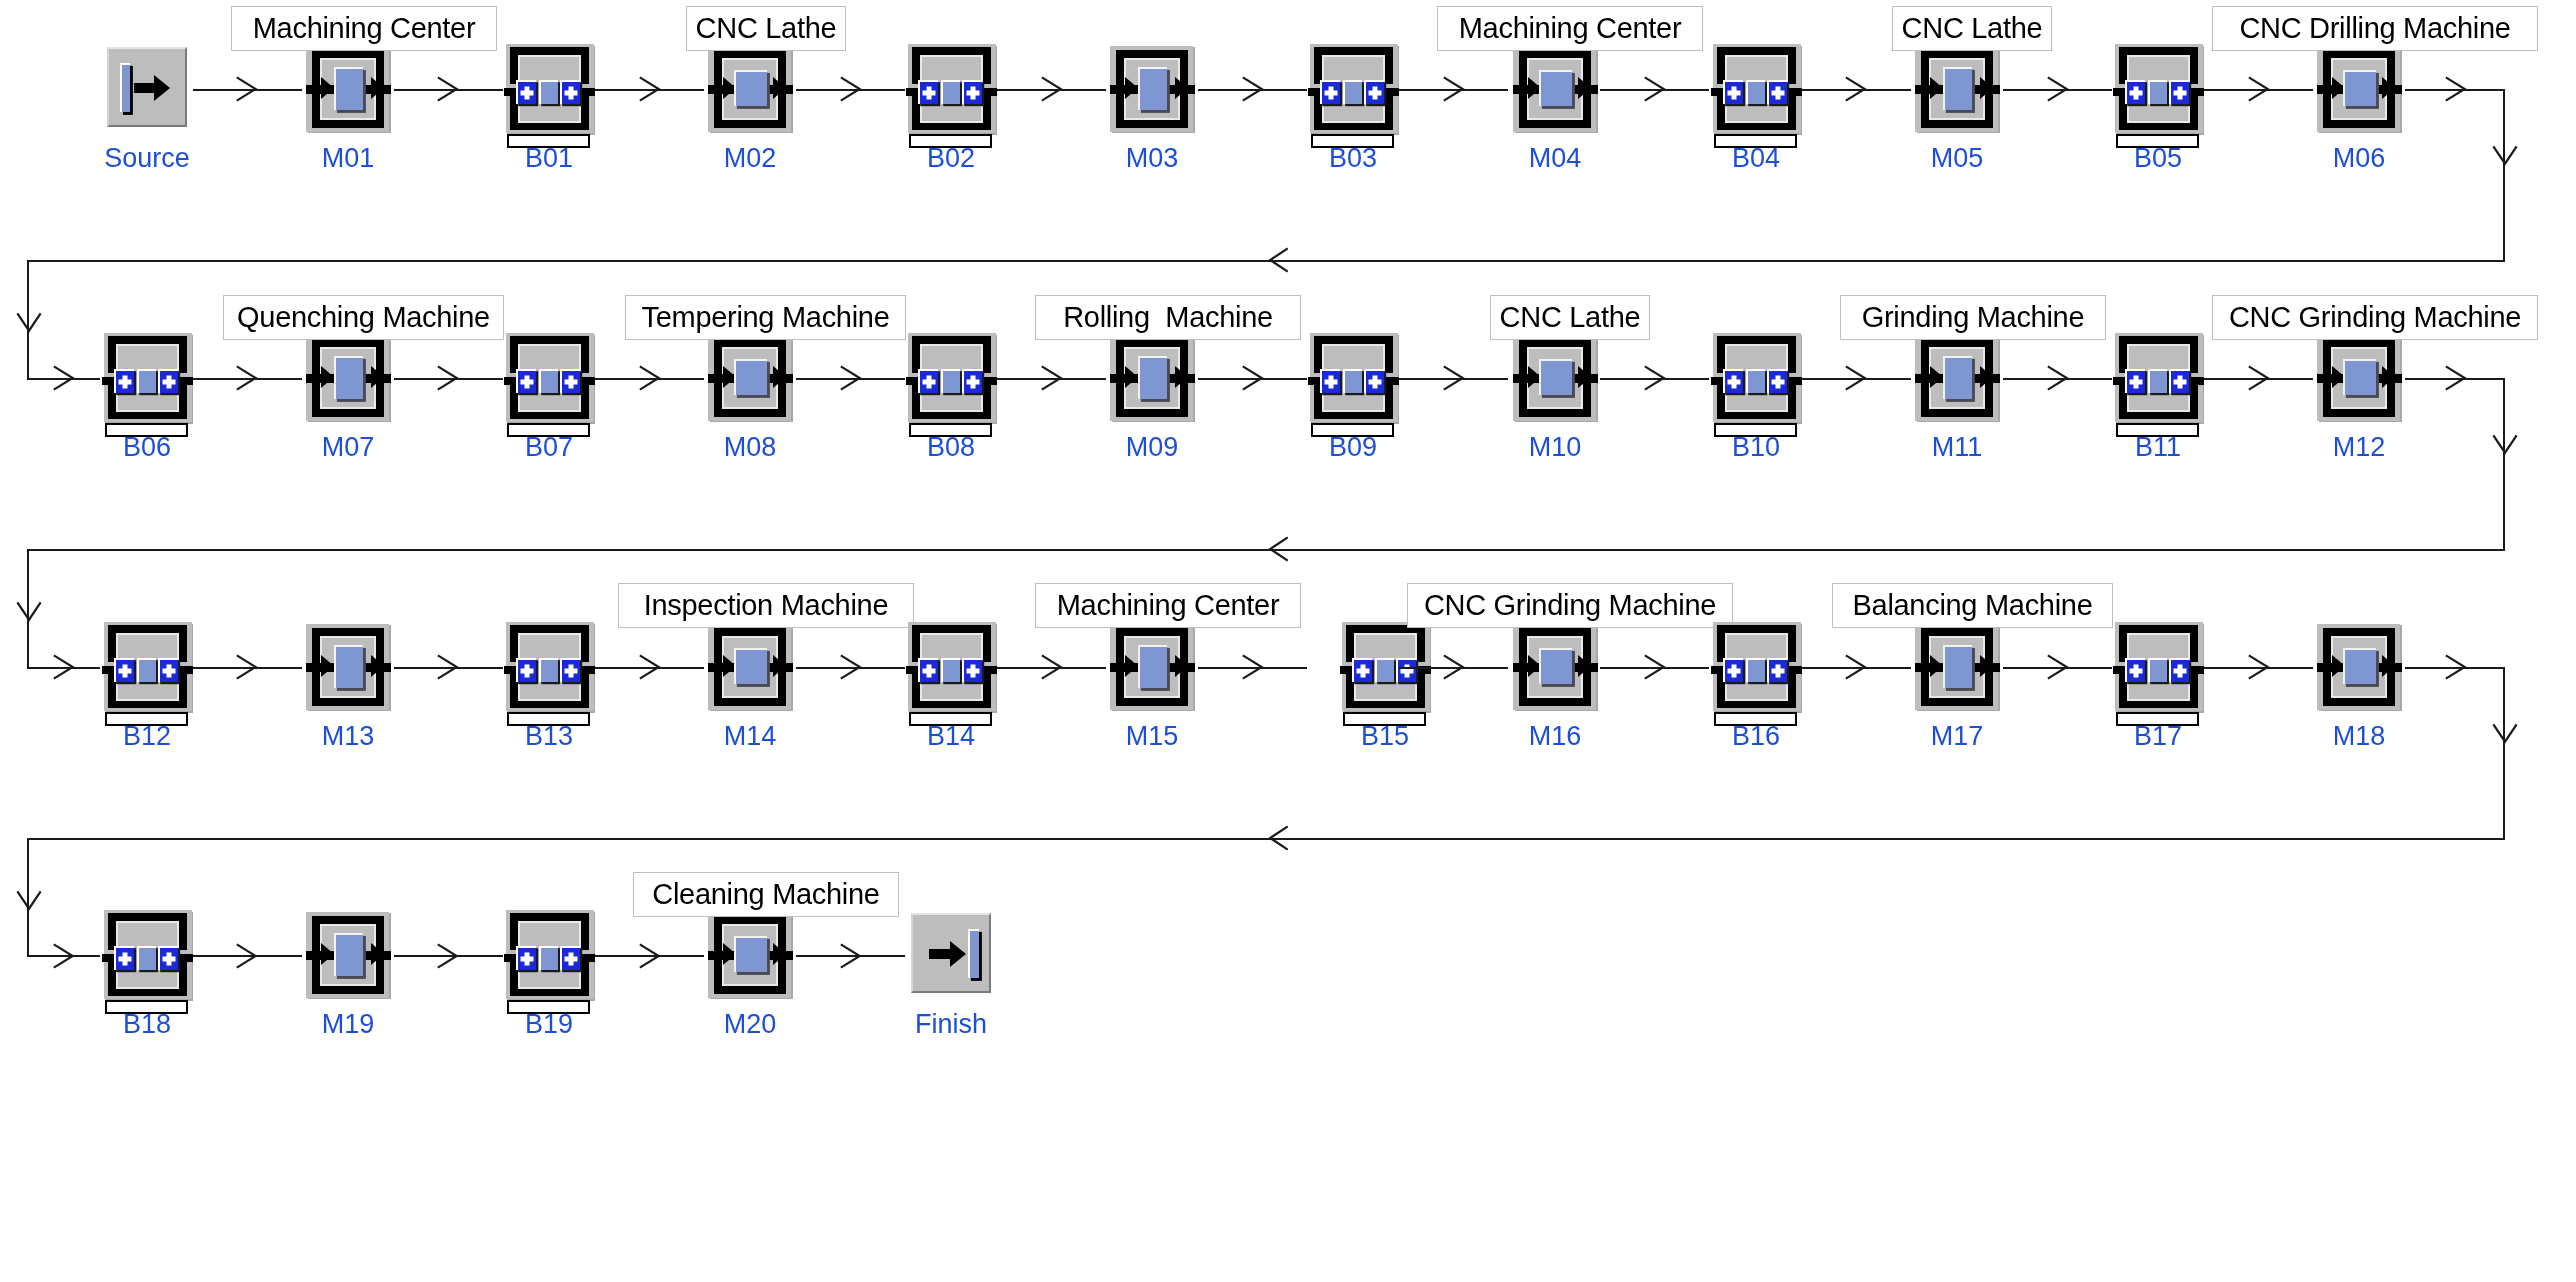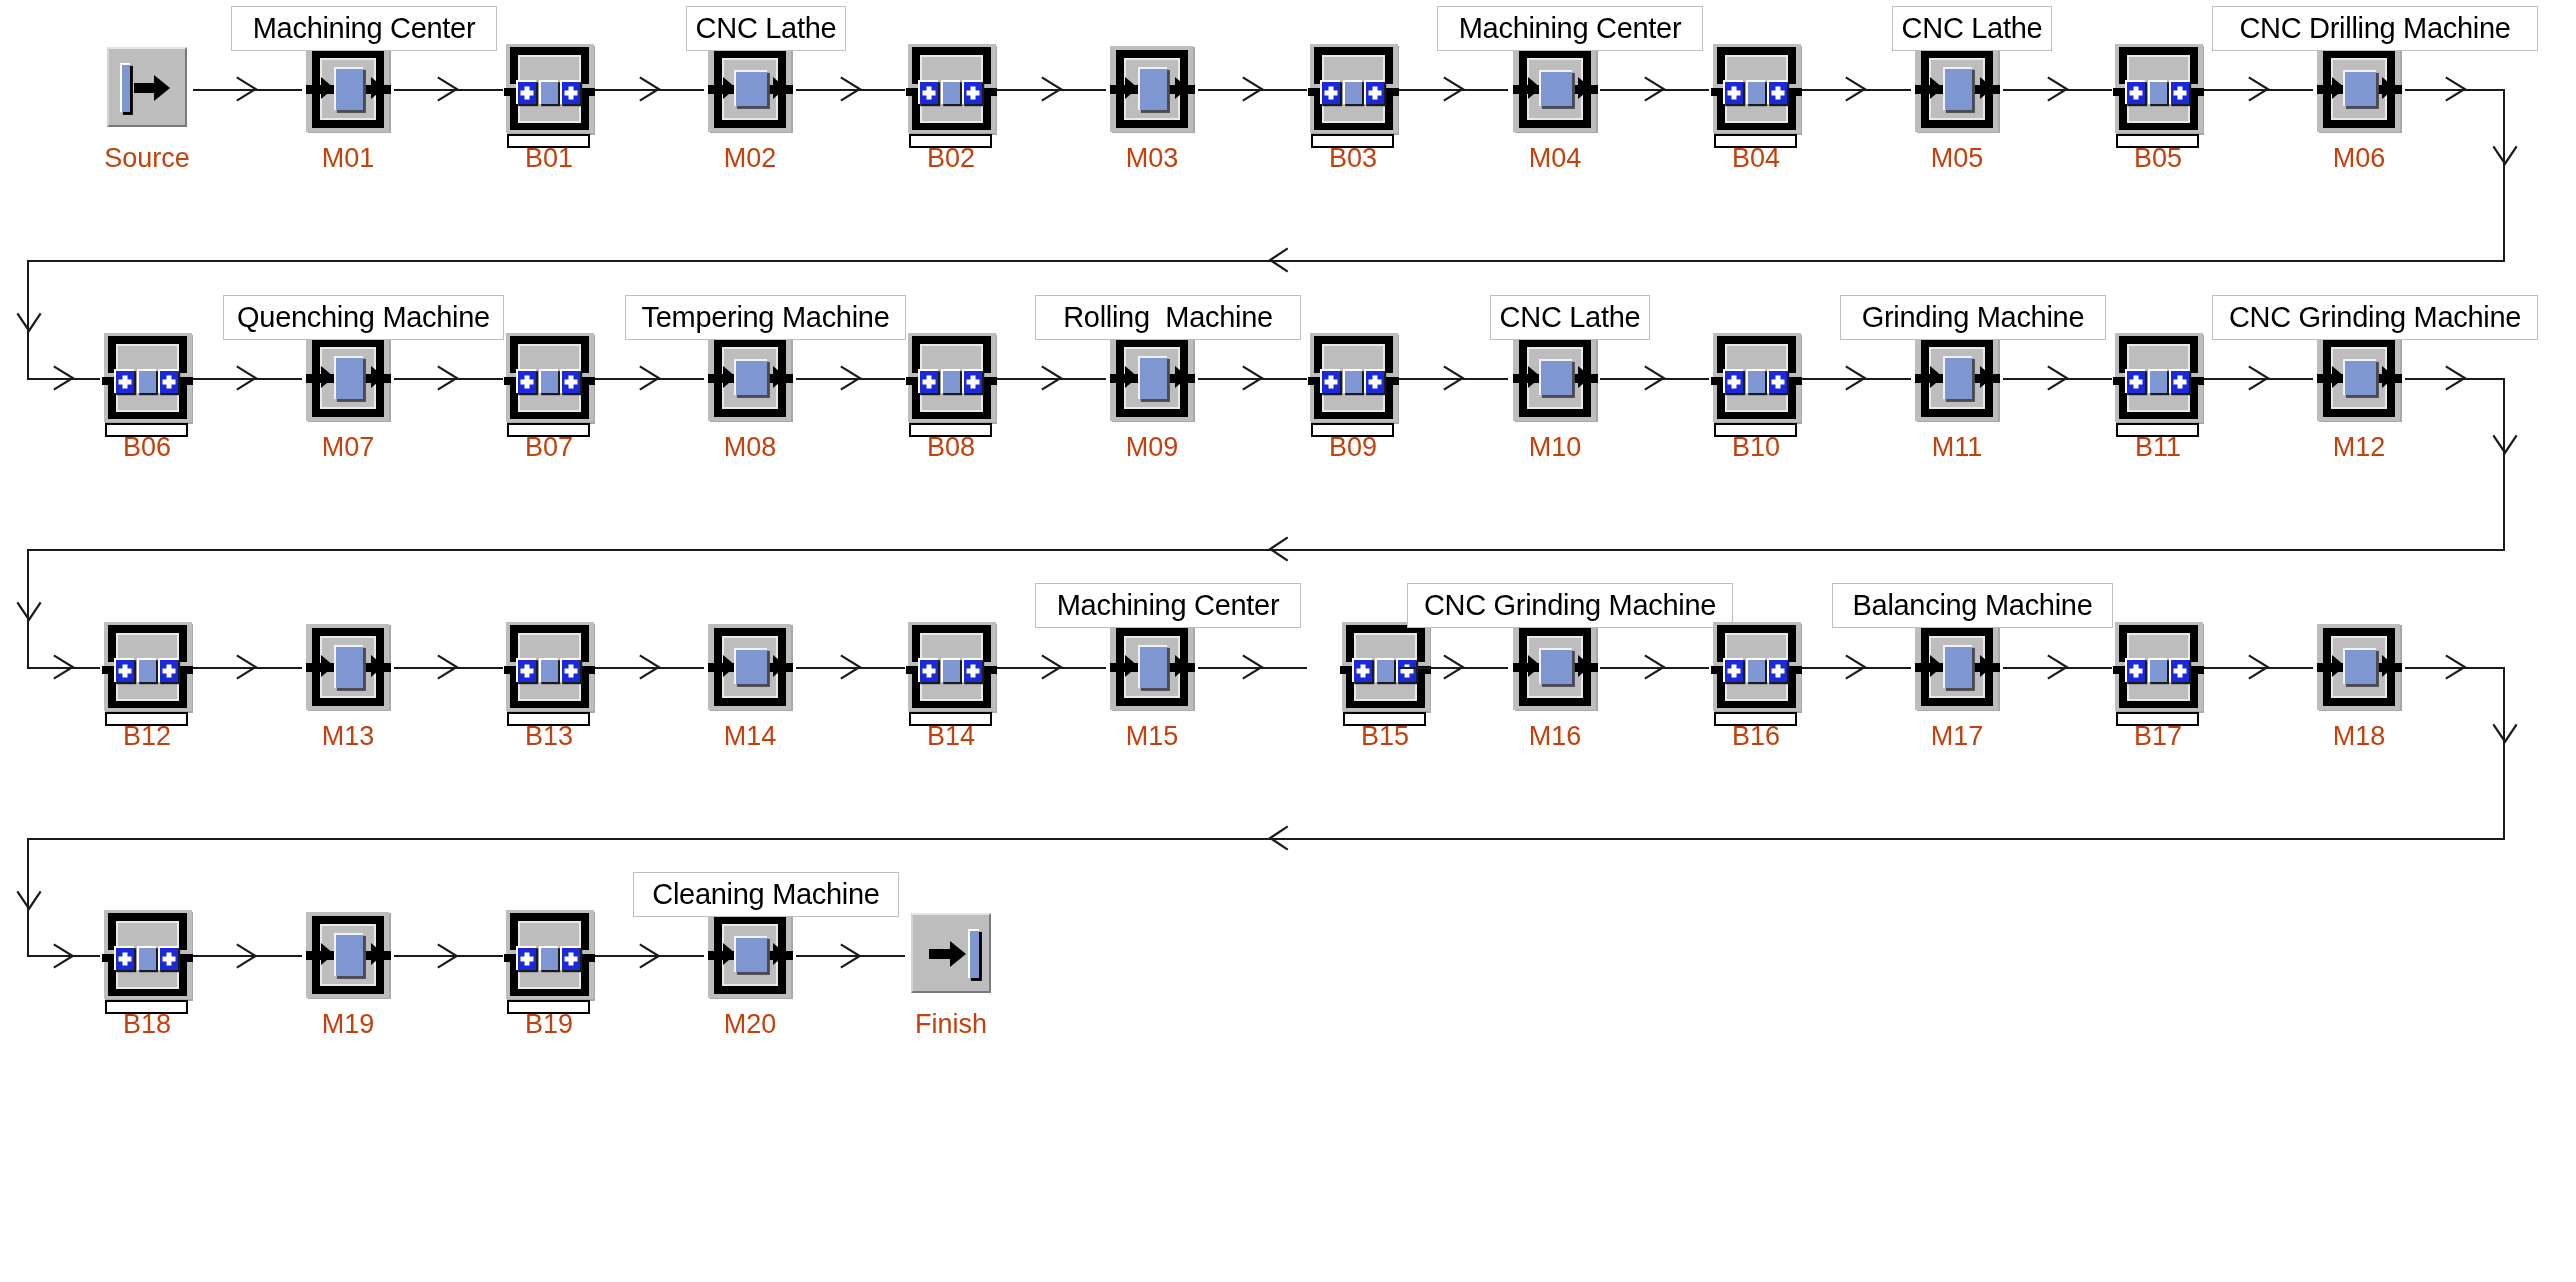--- a/index.html
+++ b/index.html
@@ -8,21 +8,21 @@
     font-family:"Liberation Sans","DejaVu Sans",sans-serif;
     width:2576px;height:1283px;position:relative;overflow:hidden;
     -webkit-font-smoothing:none;
   }
   #canvas{position:absolute;left:0;top:0;width:2576px;height:1283px;}
 
   
   .node{position:absolute;width:92px;height:124px;}
   .node .label-under{
     position:absolute;left:-21.6px;top:101px;width:135px;text-align:center;
-    font-size:27px;line-height:29px;color:#c2410c;letter-spacing:0px;
+    font-size:27px;line-height:29px;color:#1d4ed8;letter-spacing:0px;
     font-family:"Liberation Sans","DejaVu Sans",sans-serif;
     white-space:nowrap;
   }
 
   
   .ico{position:absolute;left:0;top:0;width:92px;height:92px;}
   .m-outer{position:absolute;left:4.3px;top:2.9px;width:83px;height:86px;background:#bdbdbd;}
   .m-shadow{position:absolute;left:5.7px;top:4.3px;width:83px;height:86px;background:#a8a8a8;}
   .m-frame{position:absolute;left:10px;top:7.2px;width:72px;height:78px;
            border:9.3px solid #000;box-sizing:border-box;}
@@ -800,20 +800,21 @@
         <div class="m-frame"></div>
         <div class="m-inner-hl"></div>
         <div class="stub l"></div>
         <div class="stub r"></div>
         <div class="stub-head l"></div>
         <div class="stub-head r"></div>
         <div class="m-core sq"></div>
       </div>
       <div class="label-under">M14</div>
     </div>
+    <div class="tlabel" style="width: 296px; left: 618px; top: 583px;">Inspection Machine</div>
     <div class="conn" style="left: 796px; top: 667px; width: 109px;"></div>
     <div class="chev" style="left: 835px; top: 651px;">
       <svg width="32" height="32" viewBox="0 0 44 44">
         <polyline points="8,6 34,22 8,38" fill="none" stroke="#1a1a1a" stroke-width="3"></polyline>
       </svg>
     </div>
     <div class="node" style="left: 905px; top: 621px;">
       <div class="bico">
         <div class="b-shadow"></div>
         <div class="b-outer"></div>

